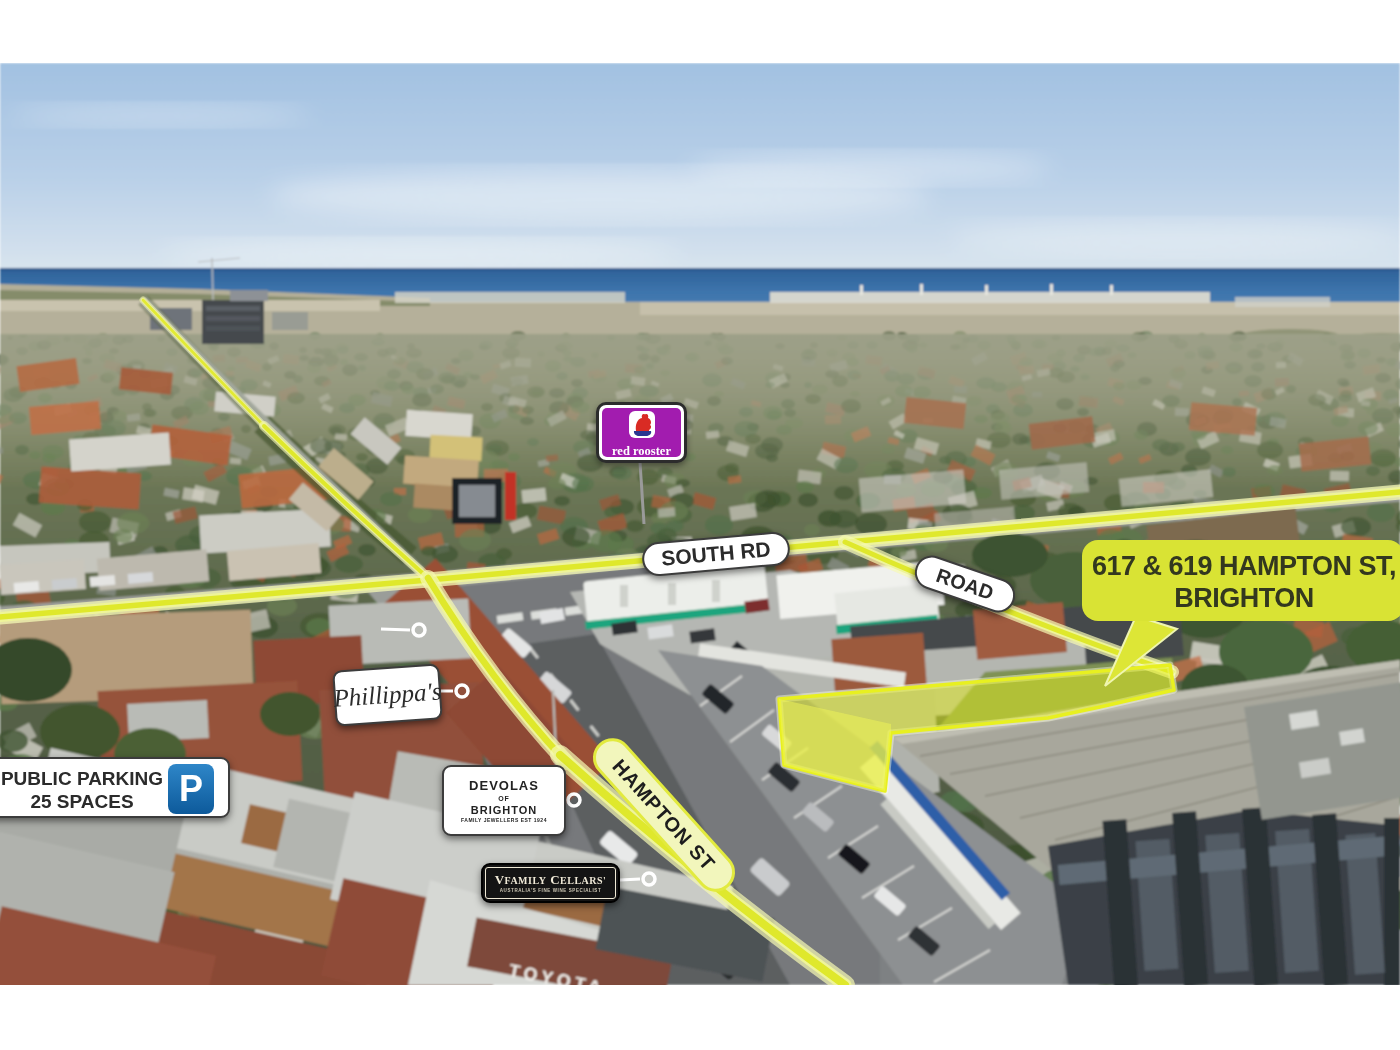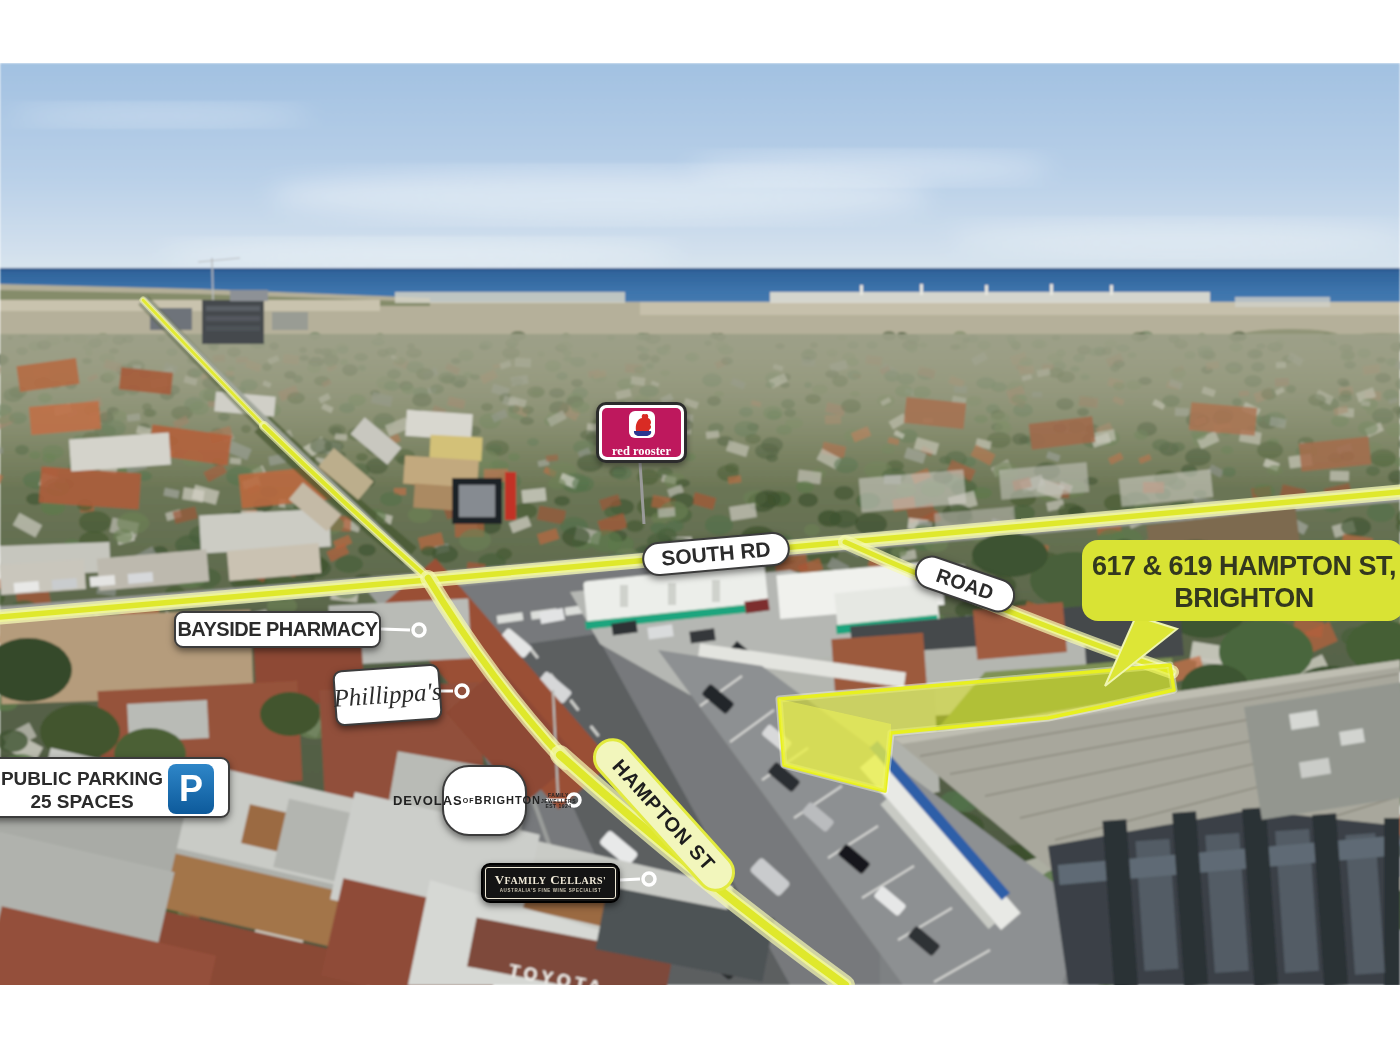--- a/index.html
+++ b/index.html
@@ -1898,47 +1898,46 @@
 
 <rect x="0" y="0" width="1400" height="63" fill="#ffffff"></rect>
 <rect x="0" y="985" width="1400" height="65" fill="#ffffff"></rect>
 </svg>
 
 <div class="lbl" style="left:642px;top:537px;width:148px;height:34px;border-radius:17px;font-size:21px;transform:rotate(-5deg);letter-spacing:0;">SOUTH RD</div>
 
 <div class="lbl" style="left:913px;top:567px;width:104px;height:34px;border-radius:17px;font-size:20px;transform:rotate(19deg);">ROAD</div>
 
 
-<div class="lbl" style="left:174px;top:611px;width:207px;height:37px;font-size:20px;letter-spacing:-0.5px;">BAYSIDE PHARMACY</div>
 
 <div class="lbl" style="left:334px;top:667px;width:107px;height:56px;font-family:'Liberation Serif',serif;font-style:italic;font-weight:normal;font-size:25px;transform:rotate(-4deg);">Phillippa's</div>
 
 <div class="lbl" style="left:-14px;top:757px;width:244px;height:61px;">
   <div style="position:absolute;left:6px;top:8px;width:176px;font-size:19px;line-height:23px;text-align:center;">PUBLIC PARKING<br>25 SPACES</div>
 
   <div style="position:absolute;right:14px;top:5px;width:46px;height:50px;border-radius:8px;background:linear-gradient(#2e86c8,#0d5a9b);color:#fff;font-size:36px;font-weight:bold;display:flex;align-items:center;justify-content:center;">P</div>
 </div>
 
-<div class="lbl" style="left:442px;top:765px;width:85px;height:71px;flex-direction:row;color:#222;border-radius:27px;">
+<div class="lbl" style="left:442px;top:765px;width:124px;height:71px;flex-direction:column;color:#222;">
   <div style="font-size:13px;letter-spacing:1px;margin-top:2px;">DEVOLAS</div>
   <div style="font-size:7px;letter-spacing:1px;margin:1px 0;">OF</div>
   <div style="font-size:11px;letter-spacing:1px;">BRIGHTON</div>
   <div style="font-size:5px;margin-top:2px;letter-spacing:0.5px;">FAMILY JEWELLERS EST 1924</div>
 </div>
 
 <div class="lbl" style="left:481px;top:863px;width:139px;height:40px;background:#141414;border-color:#000;flex-direction:column;">
   <div style="border:1px solid #efe9d5;border-radius:3px;width:129px;height:30px;display:flex;flex-direction:column;align-items:center;justify-content:center;">
     <div style="font-family:'Liberation Serif',serif;font-size:13px;color:#f0ead8;letter-spacing:0.5px;">V<span style="font-size:10px;">FAMILY</span> C<span style="font-size:10px;">ELLARS'</span></div>
     <div style="font-size:4.5px;color:#cfc9b6;letter-spacing:0.6px;">AUSTRALIA'S FINE WINE SPECIALIST</div>
   </div>
 </div>
 
 <div style="position:absolute;left:596px;top:402px;width:91px;height:61px;background:#2c2c2c;border-radius:10px;padding:3px;box-sizing:border-box;box-shadow:0 3px 6px rgba(0,0,0,0.4);">
   <div style="width:100%;height:100%;background:#ffffff;border-radius:7px;padding:3px;box-sizing:border-box;">
-    <div style="width:100%;height:100%;background:#be185d;border-radius:5px;position:relative;overflow:hidden;">
+    <div style="width:100%;height:100%;background:#a21caf;border-radius:5px;position:relative;overflow:hidden;">
 
       <svg width="30" height="30" viewBox="0 0 30 30" style="position:absolute;left:25px;top:2px;">
         <rect x="2" y="1" width="26" height="27" rx="6" fill="#ffffff"></rect>
         <path d="M9,21 C8,15 10,9 15,8 C14,5 16,3 18,4.5 C20,3 22,5 21,8 C24,9 25,13 23,15 C25,16 24,19 22,20 L22,21 Z" fill="#d92b24"></path>
         <path d="M7,21 L24,21 C25,23.5 22.5,26 19,26 L12,26 C8.5,26 6.5,23.5 7,21 Z" fill="#2a3690"></path>
       </svg>
       <div style="position:absolute;left:0;right:0;top:36px;text-align:center;font-family:'Liberation Serif',serif;font-weight:bold;font-size:12.5px;color:#ffffff;">red rooster</div>
     </div>
   </div>
 </div>

